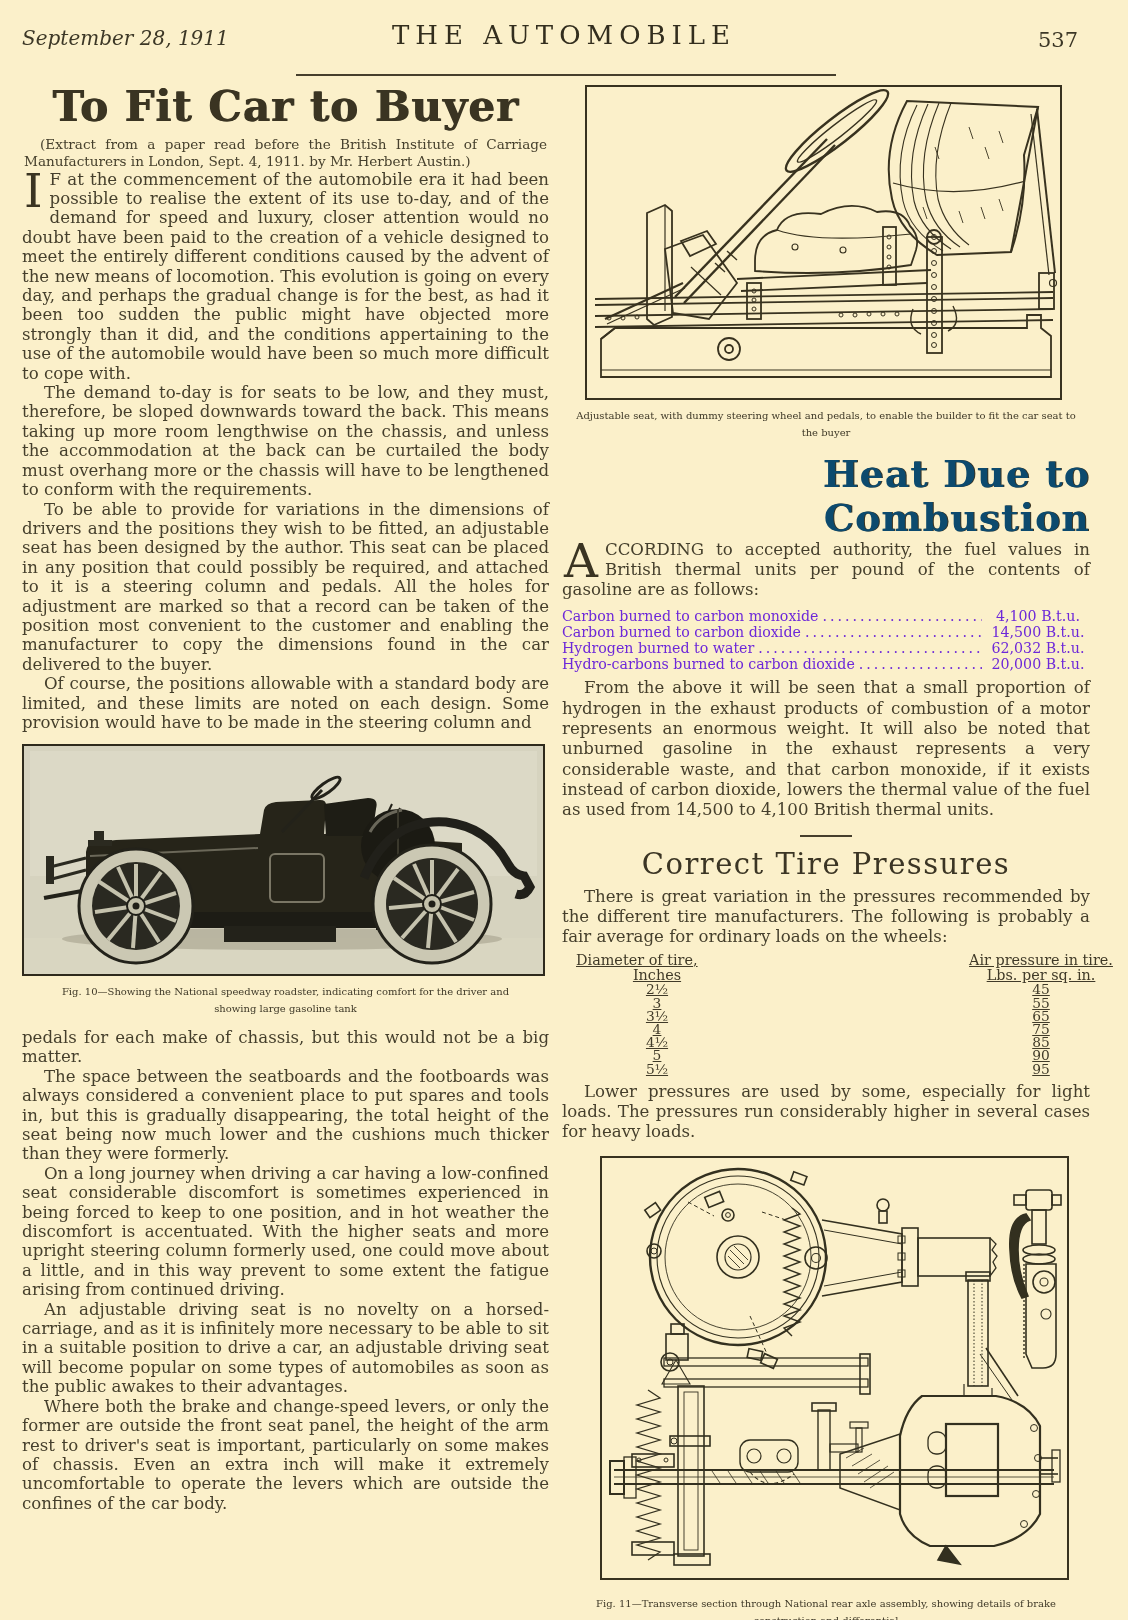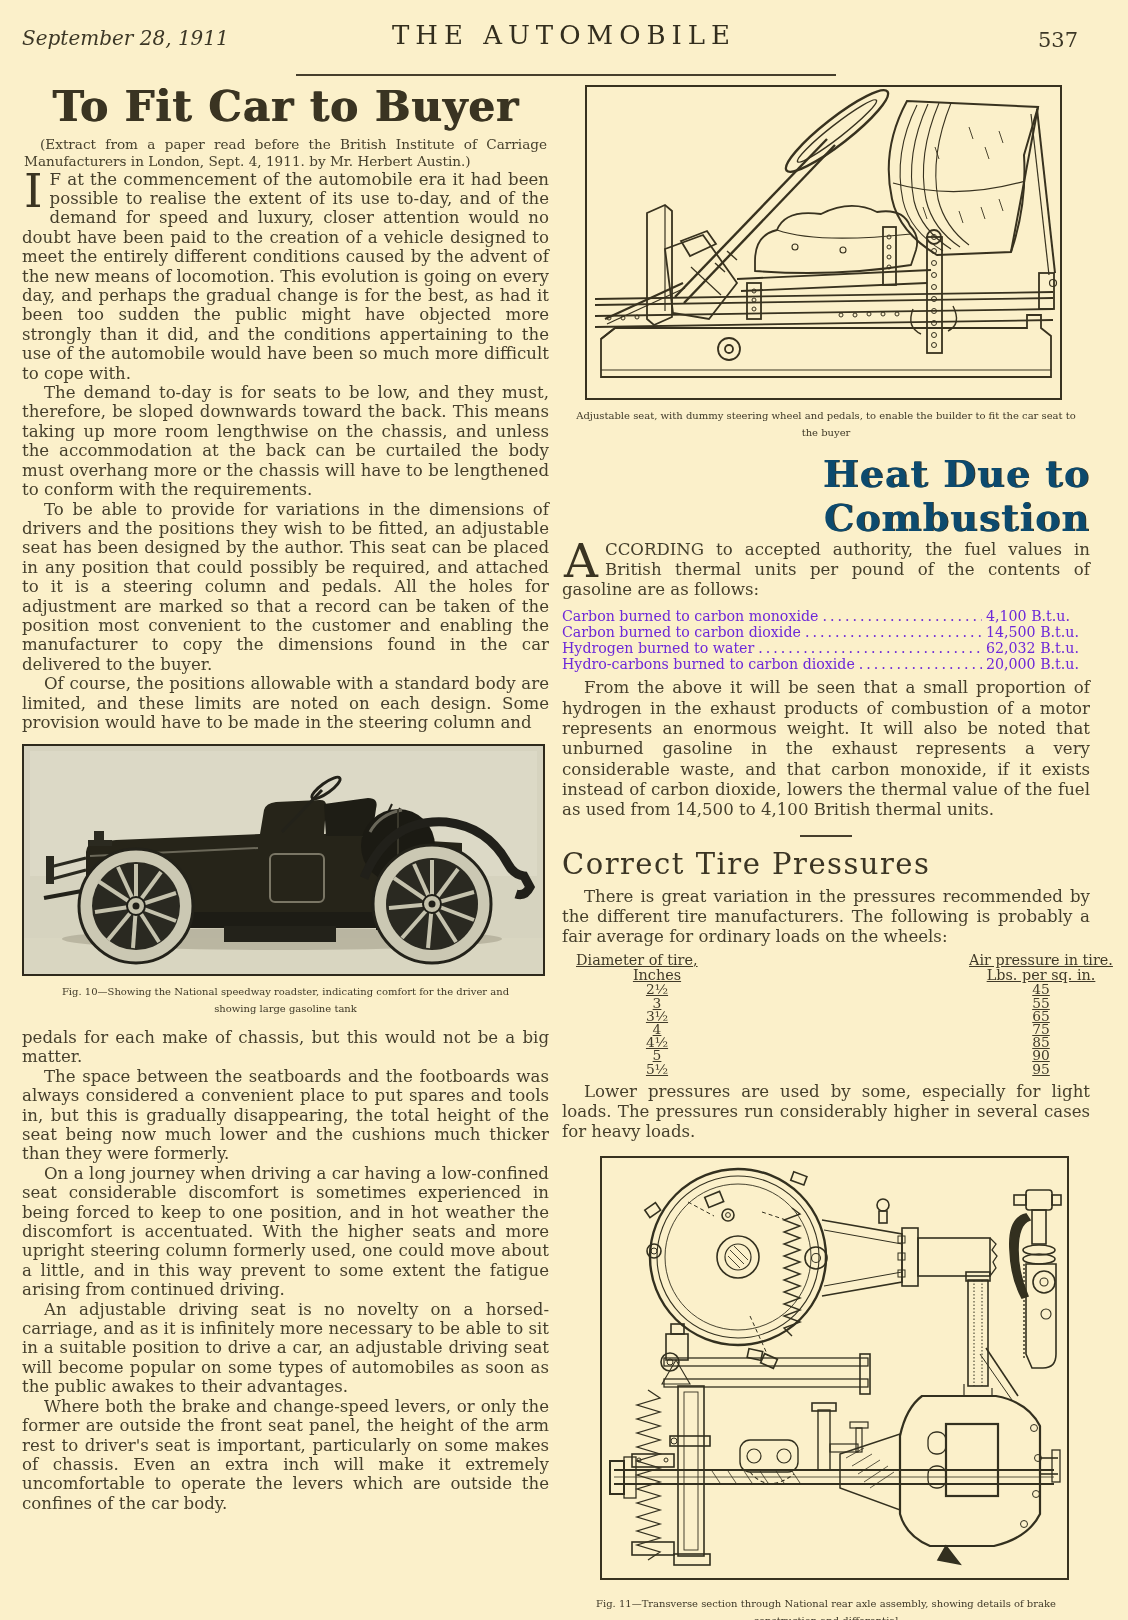--- a/index.html
+++ b/index.html
@@ -22,21 +22,21 @@
 
   
   .col{position:absolute;top:84px;}
   .col-left{left:22px;width:527px;}
   .col-right{left:562px;width:528px;top:85px;}
 
   h1.orn{margin:0;font-size:42px;line-height:46px;text-align:center;font-weight:700;
          letter-spacing:1px;color:#3a3422;text-shadow:1px 0 0 #3a3422;}
   h2.orn{margin:10px 0 0 0;font-size:38px;line-height:44px;text-align:right;font-weight:700;
          letter-spacing:1px;color:#0c4a6e;text-shadow:1px 0 0 #3a3422;}
-  h3.plain{margin:10px 0 0 0;font-size:29px;line-height:34px;font-weight:400;
+  h3.plain{margin:10px 0 0 0;font-size:29px;line-height:34px;text-align:center;font-weight:400;
          letter-spacing:1.5px;color:#3b3524;}
 
   .byline{margin-top:6px;font-size:13.6px;line-height:16.8px;text-align:justify;
           text-indent:16px;color:#46402d;padding:0 2px;}
 
   .col p.body{margin:0;font-size:16.6px;text-align:justify;color:#453f2c;}
   .col-left p.body{line-height:19.4px;}
   .col-right p.body{line-height:20.3px;}
   p.ind{text-indent:22px;}
   p.mt{margin-top:2px;}
@@ -53,21 +53,21 @@
   .cap-pad2{padding:0 24px;}
   .cap-pad3{padding:0 12px;margin-top:16px;}
   svg{display:block;}
 
   
   .btu{margin-top:8px;font-size:14.2px;line-height:16px;color:#6d28d9;}
   .btu-row{display:flex;align-items:baseline;}
   .btu-label{white-space:nowrap;}
   .btu-dots{flex:1;overflow:hidden;white-space:nowrap;margin:0 4px;}
   .btu-dots::after{content:"......................................................................";letter-spacing:3px;}
-  .btu-value{white-space:nowrap;text-align:left;min-width:104px;}
+  .btu-value{white-space:nowrap;text-align:center;min-width:104px;}
 
   
   .tires{margin-top:6px;font-size:13.8px;line-height:13px;color:#403a28;}
   .t-grid{display:grid;grid-template-columns:190px 338px;text-decoration:underline;}
   .tire-c1{text-align:center;}
   .tire-c2{text-align:center;position:relative;left:120px;}
   .t-h1{text-align:left;padding-left:14px;font-size:14.4px;line-height:15px;}
   .t-h2{font-size:14.4px;line-height:15px;}
   .t-row{line-height:13.2px;}
 

